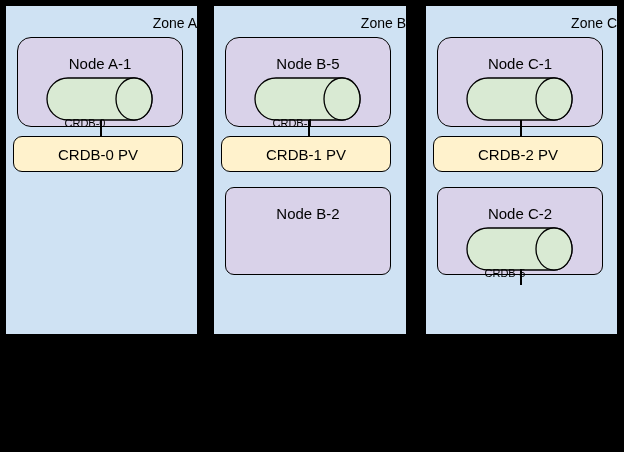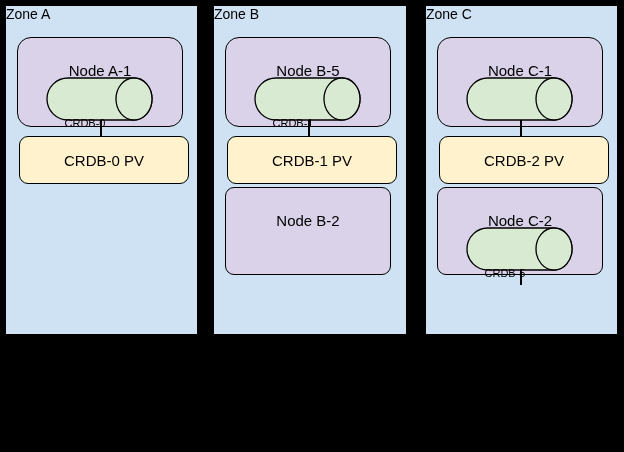--- a/index.html
+++ b/index.html
@@ -25,36 +25,37 @@
     top: 4px;
     width: 195px; height: 332px;
     background: var(--zone-fill);
     border: 2px solid var(--border);
     border-radius: 2px;
   }
   .zone-a { left: 4px; }
   .zone-b { left: 212px; width: 196px; }
   .zone-c { left: 424px; }
   .zone-label {
-    text-align: left;
+    margin-top: 9px;
+    text-align: right;
     font-size: 14px;
     line-height: 16px;
   }
   .node {
     position: absolute;
     left: 11px;
     width: 166px;
     background: var(--node-fill);
     border: 1.3px solid var(--border);
     border-radius: 14px;
   }
   .node-1 { top: 31px; height: 90px; }
   .node-2 { top: 181px; height: 88px; border-radius: 9px; }
   .node-label {
-    margin-top: 24px;
+    margin-top: 17px;
     text-align: center;
     font-size: 15px;
     line-height: 18px;
   }
   .cylinder {
     position: absolute;
     left: 28px; top: 39px;
     width: 107px; height: 44px;
   }
   .cyl-svg { position: absolute; left: 0; top: 0; overflow: visible; }
@@ -77,22 +78,22 @@
     position: absolute;
     left: 94px;
     width: 2px;
     background: var(--border);
     z-index: 3;
   }
   .connector-1 { top: 114px; height: 17px; }
   .connector-2 { top: 263px; height: 16px; }
   .pv {
     position: absolute;
-    left: 13px;
-    width: 170px; height: 48px;
+    left: 7px;
+    width: 170px; height: 36px;
     background: var(--pv-fill);
     border: 1.3px solid var(--border);
     border-radius: 9px;
     display: flex;
     align-items: center;
     justify-content: center;
     font-size: 15px;
     z-index: 2;
   }
   .pv-1 { top: 130px; }

